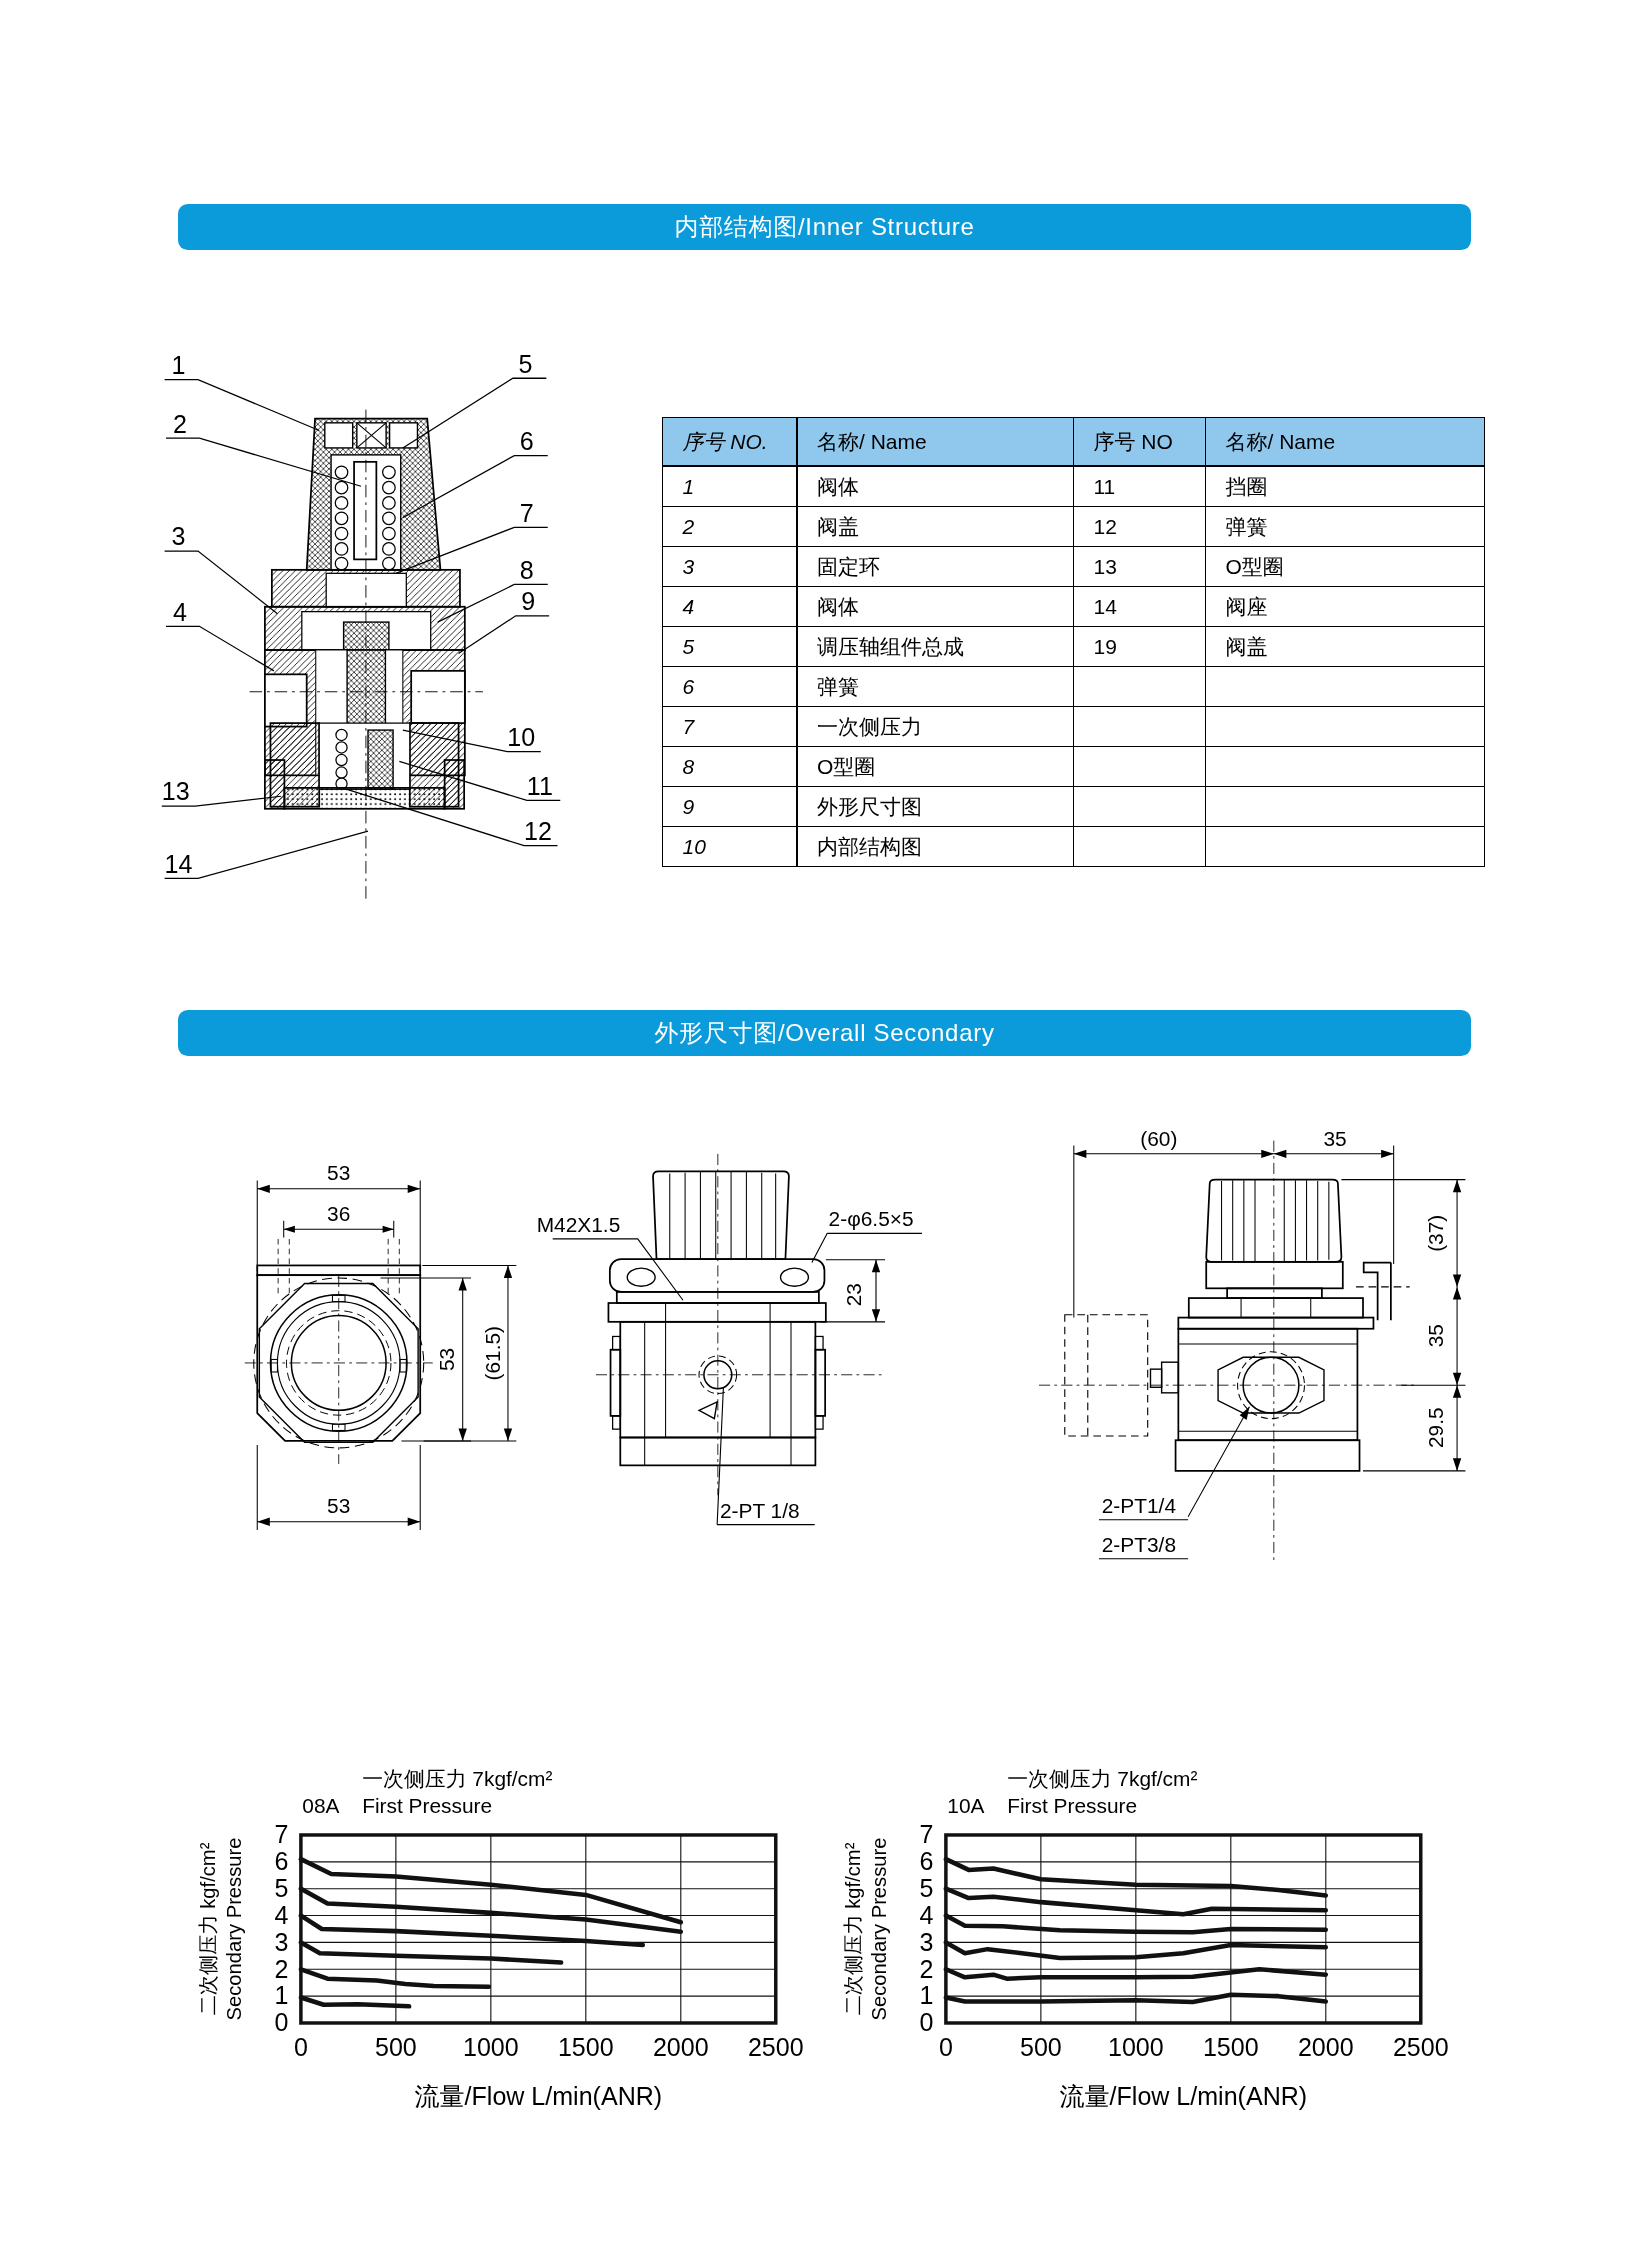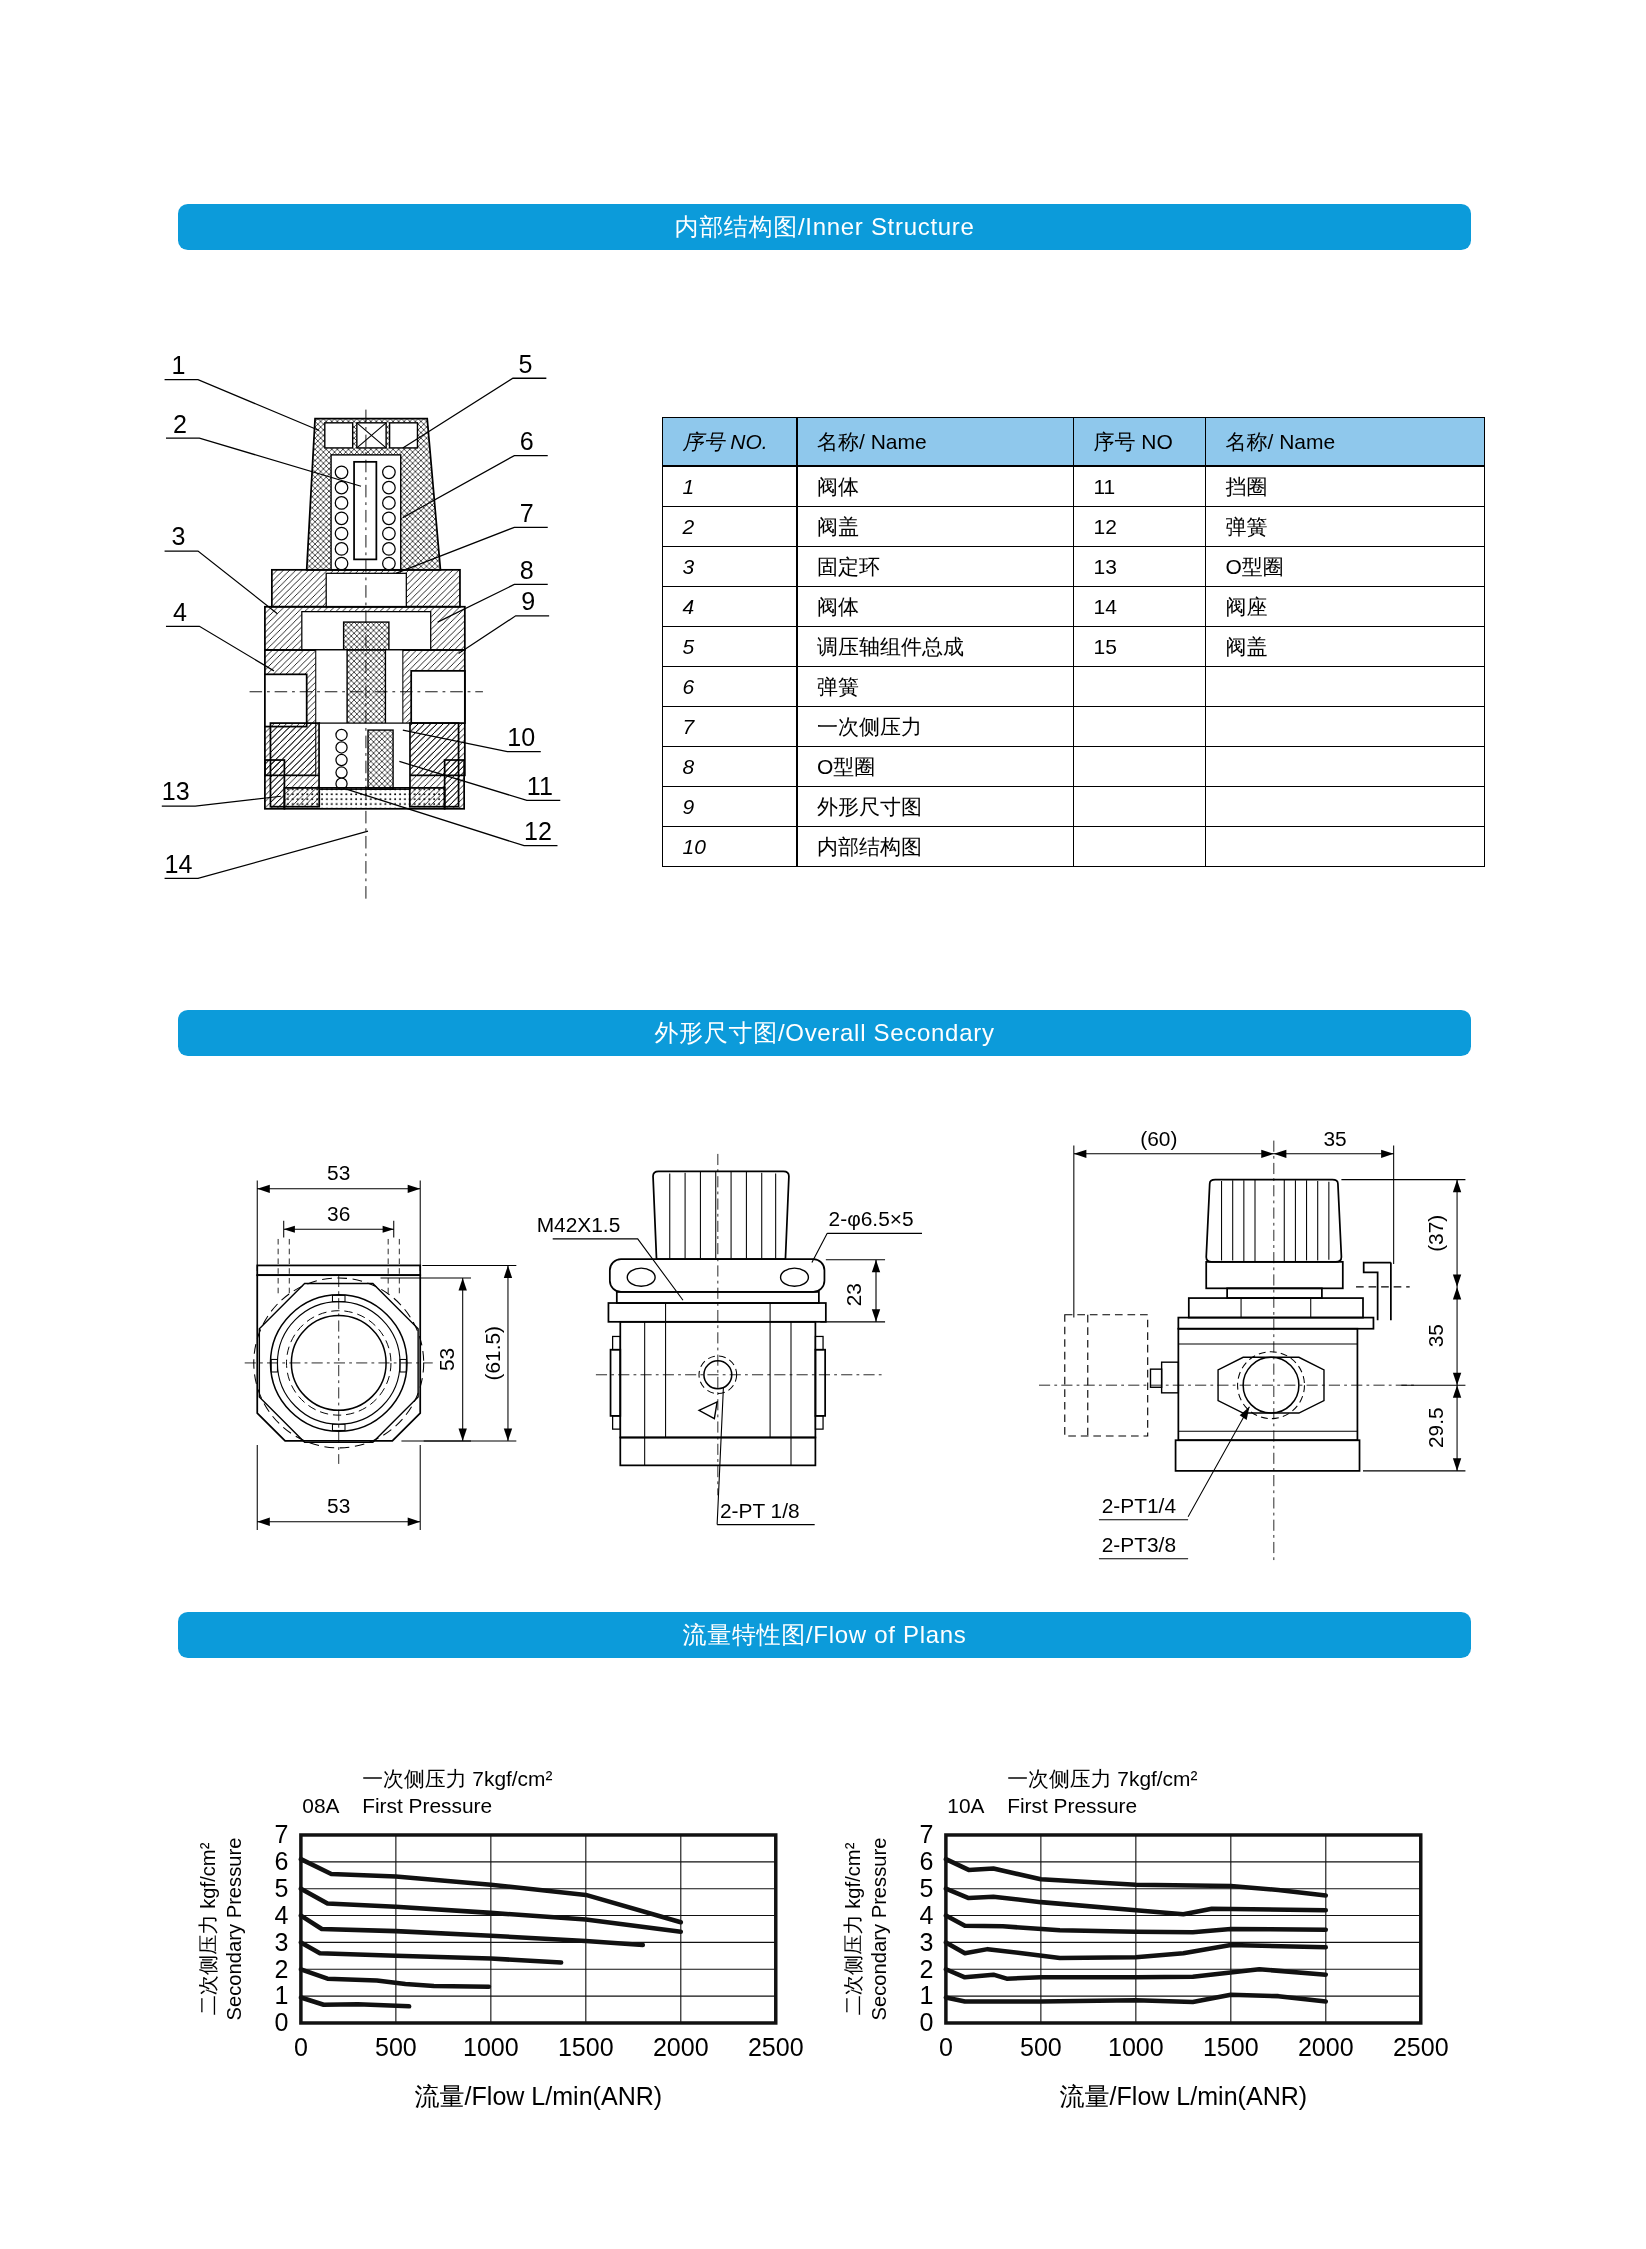--- a/index.html
+++ b/index.html
@@ -185,21 +185,21 @@
         </tr>
       <tr>
           <td class="cdiv">4</td>
           <td>阀体</td>
           <td>14</td>
           <td>阀座</td>
         </tr>
       <tr>
           <td class="cdiv">5</td>
           <td>调压轴组件总成</td>
-          <td>15</td>
+          <td>19</td>
           <td>阀盖</td>
         </tr>
       <tr>
           <td class="cdiv">6</td>
           <td>弹簧</td>
           <td></td>
           <td></td>
         </tr>
       <tr>
           <td class="cdiv">7</td>
@@ -378,23 +378,20 @@
       <text x="172" y="46" text-anchor="middle">(60)</text>
       <text x="425" y="46" text-anchor="middle">35</text>
       <text x="580" y="171" text-anchor="middle" transform="rotate(-90 580 171)">(37)</text>
       <text x="580" y="318" text-anchor="middle" transform="rotate(-90 580 318)">35</text>
       <text x="580" y="450" text-anchor="middle" transform="rotate(-90 580 450)">29.5</text>
       <text x="90" y="572">2-PT1/4</text>
       <text x="90" y="628">2-PT3/8</text>
     </g>
   </svg>
 
-  <div class="section-bar" style="top:1612px">
-    <span>流量特性图/Flow of Plans</span>
-  </div>
 
   <svg id="chart0" class="abs" style="left:167px;top:1757px" width="641" height="376" viewBox="0 0 920 540">
       <text x="174" y="394" text-anchor="end" font-size="36">0</text>
       <line x1="192" y1="343.42857142857144" x2="874" y2="343.42857142857144" stroke="#111" stroke-width="1.6"></line>
       <text x="174" y="355.42857142857144" text-anchor="end" font-size="36">1</text>
       <line x1="192" y1="304.8571428571429" x2="874" y2="304.8571428571429" stroke="#111" stroke-width="1.6"></line>
       <text x="174" y="316.8571428571429" text-anchor="end" font-size="36">2</text>
       <line x1="192" y1="266.2857142857143" x2="874" y2="266.2857142857143" stroke="#111" stroke-width="1.6"></line>
       <text x="174" y="278.2857142857143" text-anchor="end" font-size="36">3</text>
       <line x1="192" y1="227.71428571428572" x2="874" y2="227.71428571428572" stroke="#111" stroke-width="1.6"></line>

